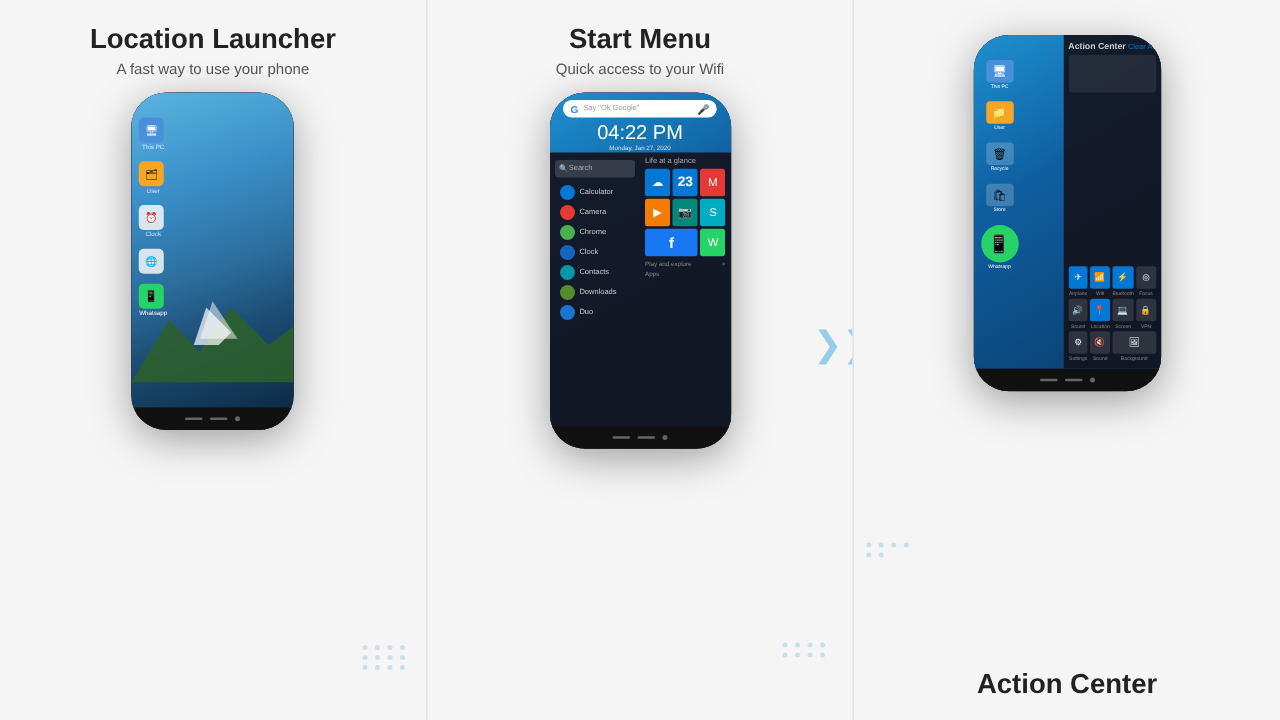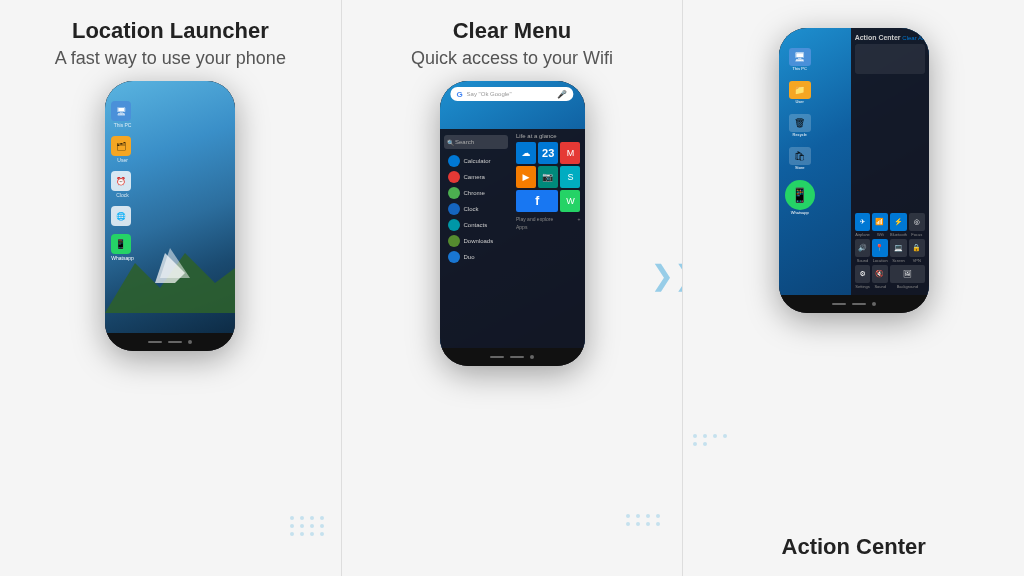--- a/index.html
+++ b/index.html
@@ -29,21 +29,21 @@
 
     .panel-title {
       font-size: 22px;
       font-weight: 600;
       color: #222;
       text-align: center;
       margin-bottom: 4px;
     }
 
     .panel-subtitle {
-      font-size: 18px;
+      font-size: 12px;
       color: #555;
       text-align: center;
       margin-bottom: 12px;
     }
 
     
     .phone-frame {
       position: relative;
       width: 130px;
       height: 270px;
@@ -415,33 +415,37 @@
         <span></span>
       <span></span>
         <span></span>
         <span></span>
         <span></span>
     </div>
   </div>
 </div>
 
 <div class="panel">
-  <div class="panel-title">Clear Menu</div>
+  <div class="panel-title">Start Menu</div>
   <div class="panel-subtitle">Quick access to your Wifi</div>
 
   <div class="phone-frame" style="width:145px;height:285px;">
     <div class="phone-screen">
       <div class="screen-start">
 
         <div class="google-bar">
           <span class="g-logo">G</span>
           <span style="font-size:6px;color:#999;flex:1">Say "Ok Google"</span>
           <span style="font-size:8px">🎤</span>
         </div>
 
+        <div class="time-display">
+          <div class="time-big">04:22 PM</div>
+          <div class="time-date">Monday, Jan 27, 2020</div>
+        </div>
 
         <div class="start-menu-overlay">
           <div class="start-left">
             <div class="start-search">
               <span>🔍</span>
               <span>Search</span>
             </div>
 
             <div class="start-app-item">
               <div class="app-dot" style="background:#0078d4"></div>

